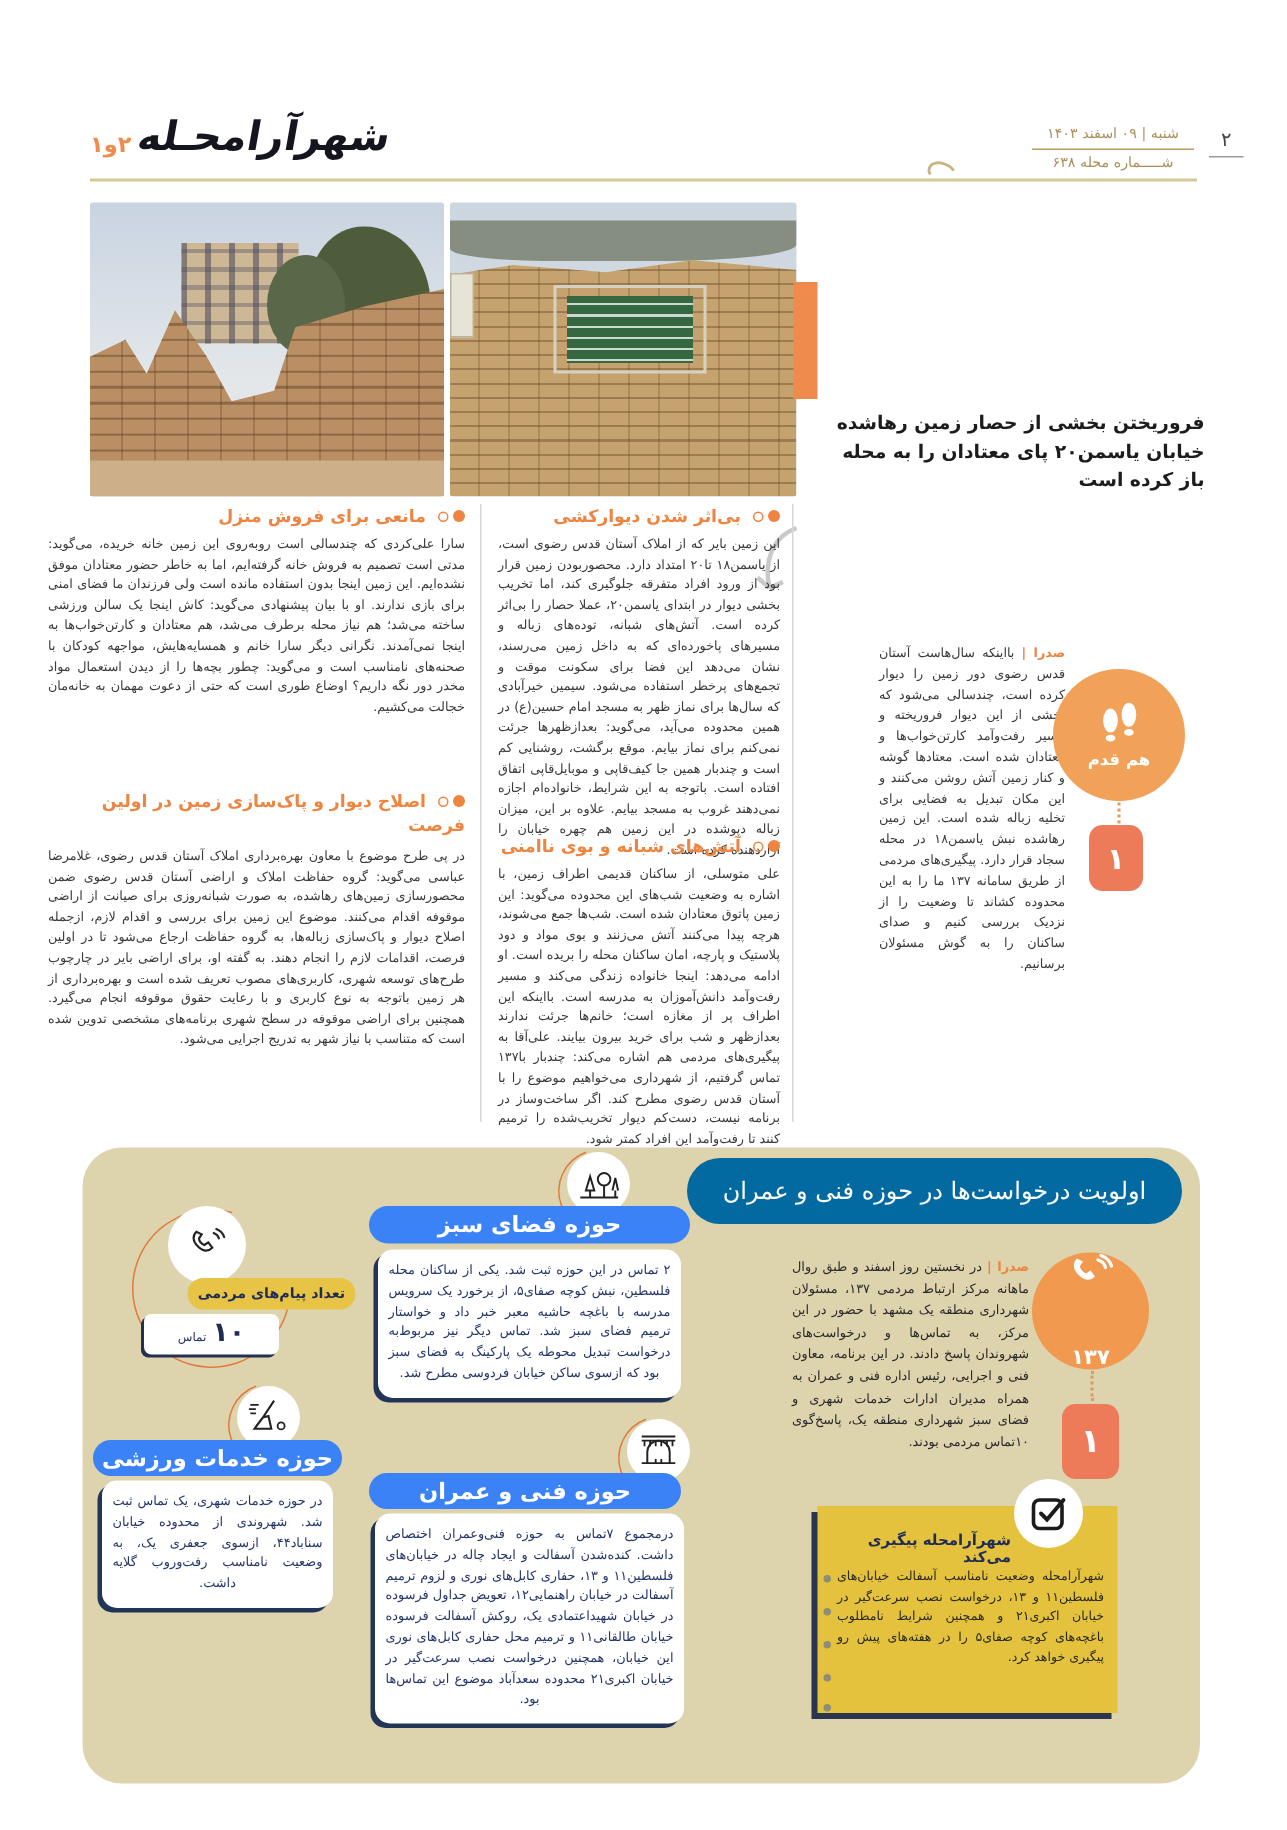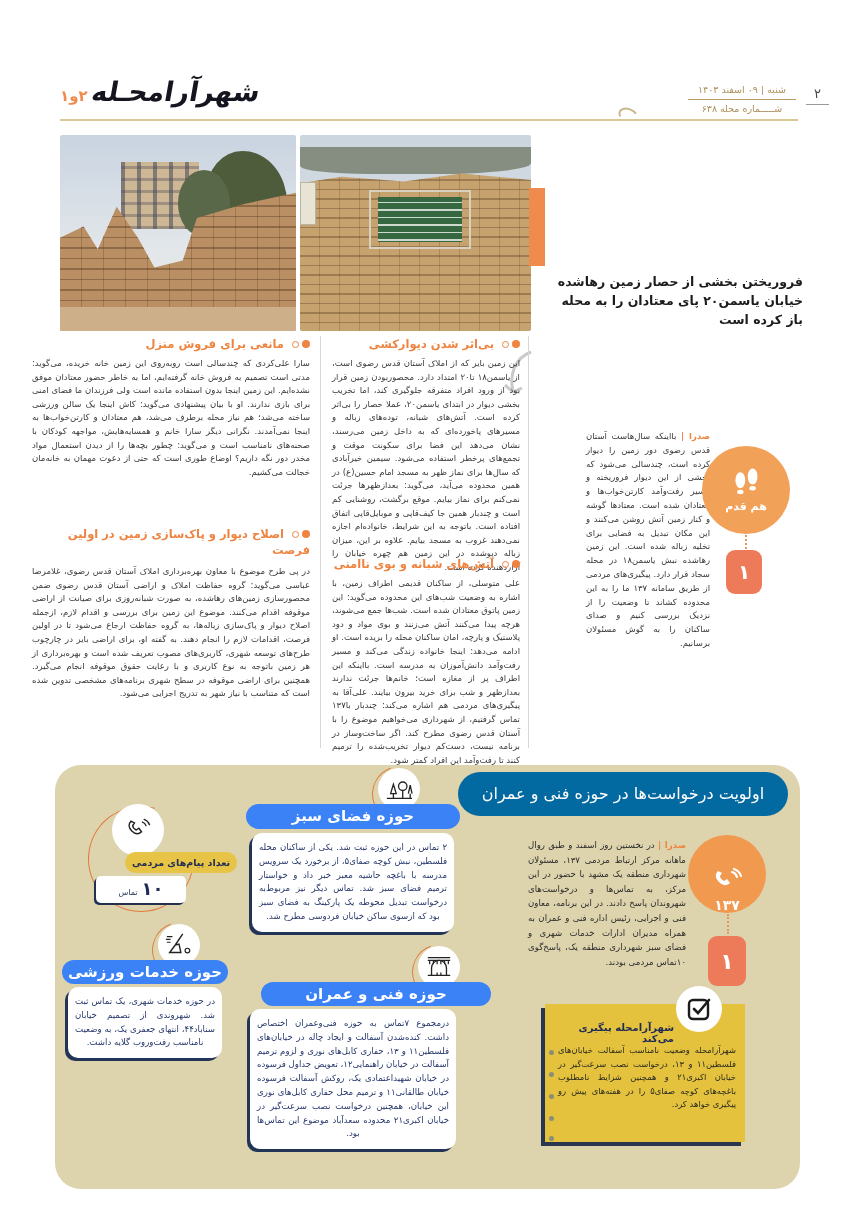--- a/index.html
+++ b/index.html
@@ -67,21 +67,21 @@
   .dotline { border-left:2px dotted #e09a5f; width:0; }
   .bubble { background:#ed7b5a; border-radius:9px; color:#fff; font-weight:bold; display:flex; align-items:center; justify-content:center; }
   .bubble::after { content:""; position:absolute; left:-4px; bottom:4px; width:10px; height:10px; background:#ed7b5a; transform:rotate(45deg); z-index:-1; }
 
   
   .panel { left:55px; top:765px; width:745px; height:424px; background:#ddd3ad; border-radius:26px; }
   .banner { left:458px; top:772px; width:330px; height:44px; background:#0369a1; border-radius:22px;
             color:#fff; font-size:16px; font-weight:normal; text-align:center; line-height:44px; }
   .intro { left:528px; top:838px; width:158px; font-size:8.6px; line-height:14.6px; text-align:justify; color:#2a2a2a; font-weight:500; }
   .phone-circle { left:688px; top:835px; width:78px; height:78px; border-radius:50%; background:#f0994f;
-                  display:flex; flex-direction:column; align-items:center; justify-content:flex-end; gap:0; }
+                  display:flex; flex-direction:column; align-items:center; justify-content:space-between; gap:0; }
   .phone-num { color:#fff; font-weight:bold; font-size:14px; }
   .calls-arc { left:88px; top:806px; width:106px; height:106px; border:1.5px solid; border-radius:50%;
                border-color:#e07b3e transparent #e07b3e #e07b3e; transform:rotate(-30deg); }
   .calls-icon { left:112px; top:804px; width:52px; height:52px; background:#fff; border-radius:50%;
                 display:flex; align-items:center; justify-content:center; }
   .calls-label { left:86px; top:852px; width:112px; height:21px; background:#e8c446; border-radius:11px;
                  color:#1f2c55; font-size:9.5px; font-weight:bold; text-align:center; line-height:21px;margin-left:39px; }
   .calls-count { left:96px; top:876px; width:90px; height:27px; background:#fff; border-radius:5px;
                  box-shadow:-2px 2px 0 #243050; display:flex; align-items:baseline; justify-content:center; gap:4px; padding-top:2px; }
   .cc-num { font-size:18px; font-weight:bold; color:#1f2c55; }
@@ -229,31 +229,31 @@
 
   <div class="abs bb-arc" style="left:152px; top:922px; transform:rotate(25deg);"></div>
   <div class="abs bb-icon" style="left:158px; top:924px;">
     <svg width="30" height="28" viewBox="0 0 32 30">
       <path d="M20 3 L12 15 M12 15 l-6 8 h12 l-2 -9 Z" fill="none" stroke="#222" stroke-width="1.5"></path>
       <path d="M3 6 h6 M2 9 h5 M3 12 h4" stroke="#222" stroke-width="1.2"></path>
       <circle cx="25" cy="21" r="2.5" fill="none" stroke="#222" stroke-width="1.3"></circle>
     </svg>
   </div>
   <div class="abs bb-head" style="left:62px; top:960px; width:166px; height:24px; line-height:24px;">حوزه خدمات ورزشی</div>
-  <div class="abs bb-body" style="left:68px; top:987px; width:154px;">در حوزه خدمات شهری، یک تماس ثبت شد. شهروندی از تصمیم خیابان سناباد۴۴، انتهای جعفری یک، به وضعیت نامناسب رفت‌وروب گلایه داشت.</div>
+  <div class="abs bb-body" style="left:68px; top:987px; width:154px;">در حوزه خدمات شهری، یک تماس ثبت شد. شهروندی از محدوده خیابان سناباد۴۴، ازسوی جعفری یک، به وضعیت نامناسب رفت‌وروب گلایه داشت.</div>
 
   <div class="abs bb-arc" style="left:412px; top:944px; transform:rotate(25deg);"></div>
   <div class="abs bb-icon" style="left:418px; top:946px;">
     <svg width="30" height="28" viewBox="0 0 32 30">
       <path d="M4 8 h24 M4 5 h24 M6 8 v4 M10 8 v4 M14 8 v4 M18 8 v4 M22 8 v4 M26 8 v4" stroke="#222" stroke-width="1.3" fill="none"></path>
       <path d="M8 24 v-8 a8 8 0 0 1 16 0 v8" stroke="#222" stroke-width="1.4" fill="none"></path>
       <path d="M14 24 v-3 m4 3 v-3 M4 24 h24" stroke="#222" stroke-width="1.3" fill="none"></path>
     </svg>
   </div>
-  <div class="abs bb-head" style="left:261px; top:982px; width:230px; height:24px; line-height:24px;">حوزه فنی و عمران</div>
+  <div class="abs bb-head" style="left:246px; top:982px; width:208px; height:24px; line-height:24px;">حوزه فنی و عمران</div>
   <div class="abs bb-body" style="left:250px; top:1009px; width:206px;">درمجموع ۷تماس به حوزه فنی‌وعمران اختصاص داشت. کنده‌شدن آسفالت و ایجاد چاله در خیابان‌های فلسطین۱۱ و ۱۳، حفاری کابل‌های نوری و لزوم ترمیم آسفالت در خیابان راهنمایی۱۲، تعویض جداول فرسوده در خیابان شهیداعتمادی یک، روکش آسفالت فرسوده خیابان طالقانی۱۱ و ترمیم محل حفاری کابل‌های نوری این خیابان، همچنین درخواست نصب سرعت‌گیر در خیابان اکبری۲۱ محدوده سعدآباد موضوع این تماس‌ها بود.</div>
 
   <div class="abs ybox"></div>
   <div class="abs ycircle">
     <svg width="26" height="26" viewBox="0 0 26 26">
       <rect x="3" y="4" width="19" height="19" rx="4" fill="none" stroke="#1b1b1b" stroke-width="2.4"></rect>
       <path d="M8 13 l4 4 L23 4" fill="none" stroke="#1b1b1b" stroke-width="2.6" stroke-linecap="round"></path>
     </svg>
   </div>
   <div class="abs ytitle">شهرآرامحله پیگیری می‌کند</div>

